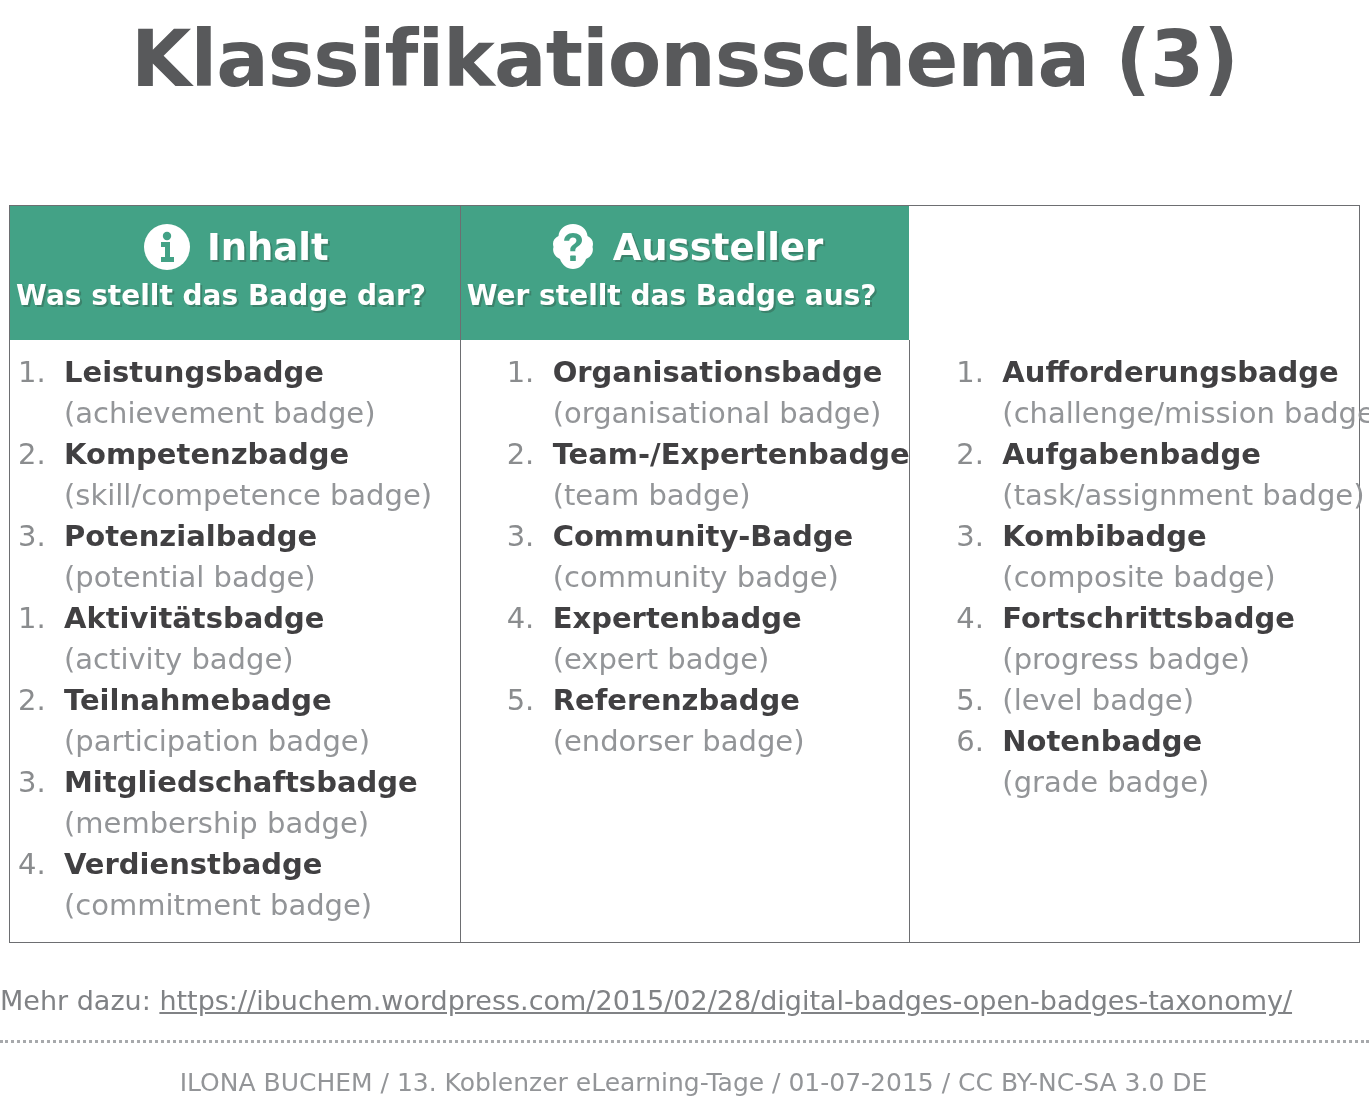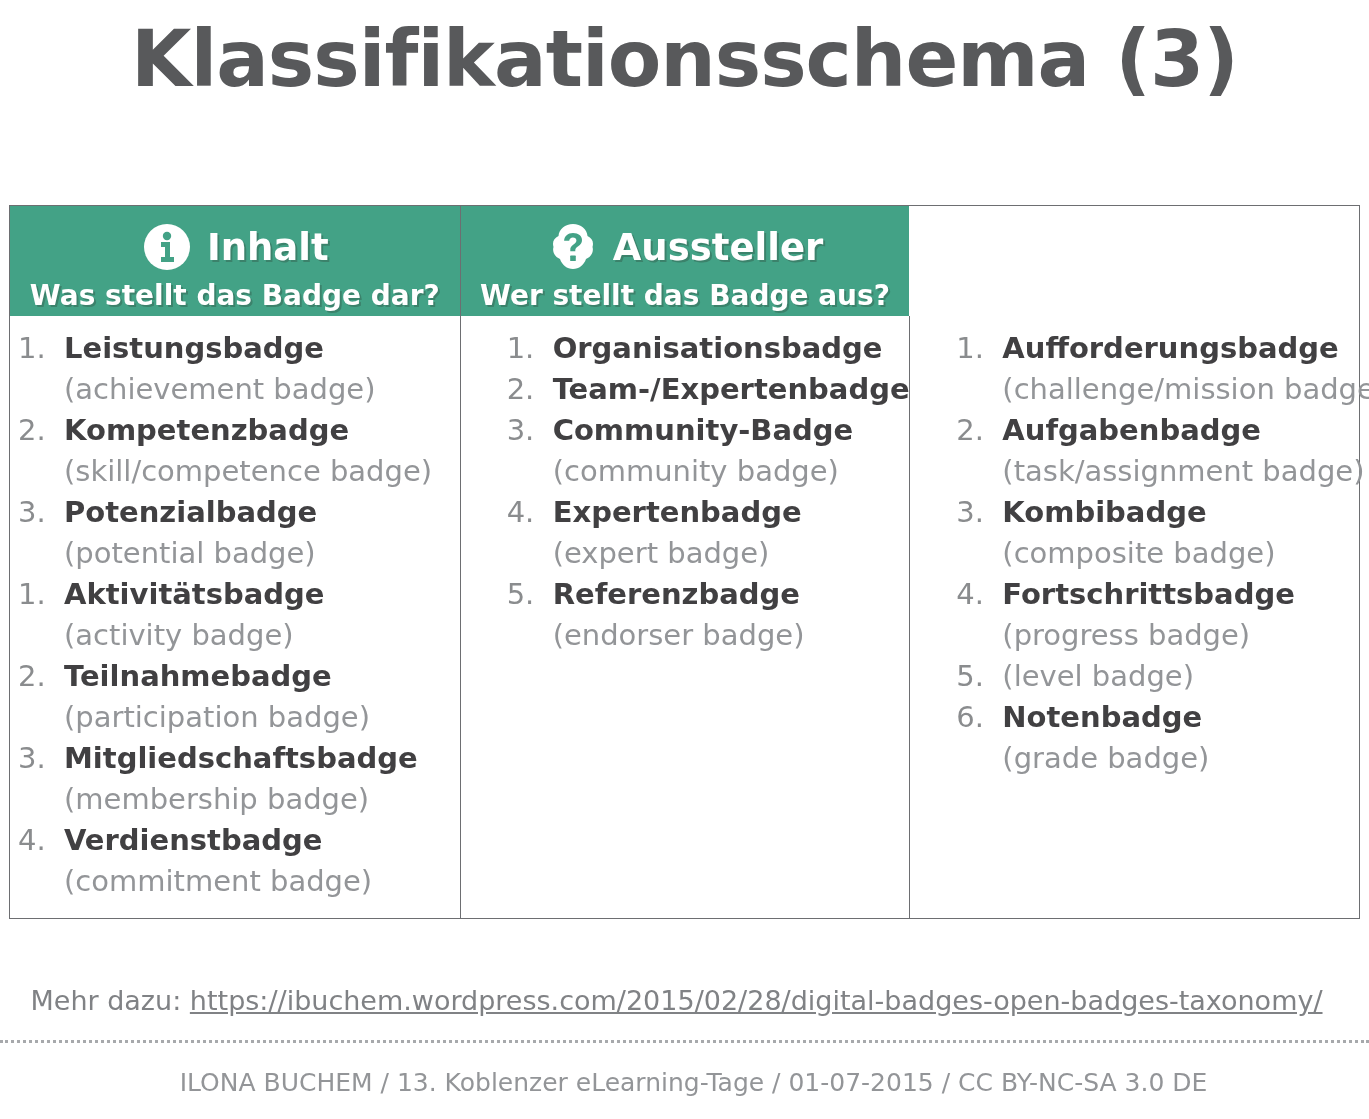--- a/index.html
+++ b/index.html
@@ -47,22 +47,21 @@
     flex: 0 0 33.3333%;
     max-width: 33.3333%;
   }
   .col + .col {
     border-left: 1px solid #6d6e71;
   }
 
   
   .head-row .col {
     background: #43a286;
-    padding: 14px 6px 4px 6px;
-    text-align: center;
+    padding: 14px 6px 28px 6px;
     color: #ffffff;
   }
   .head-top {
     display: flex;
     align-items: center;
     justify-content: center;
     gap: 14px;
     height: 54px;
   }
   .head-icon {
@@ -141,21 +140,20 @@
     line-height: 41px;
     white-space: nowrap;
   }
 
   
   .more-line {
     position: absolute;
     left: 0;
     right: 16px;
     top: 985px;
-    text-align: center;
     font-size: 27px;
     color: #808285;
     font-family: "DejaVu Sans", sans-serif;
   }
   .more-label { color: #808285; }
   .more-url {
     color: #808285;
     text-decoration: underline;
   }
 
@@ -280,26 +278,28 @@
           </li>
         </ul>
     </div>
 
     <div class="col c2">
       <ul class="badge-list" id="list-1">
           <li class="badge-item">
             <span class="badge-num">1.</span>
             <span class="badge-texts">
               <div class="badge-de">Organisationsbadge</div>
+              <div class="badge-en">(organisational badge)</div>
             </span>
           </li>
           <li class="badge-item">
             <span class="badge-num">2.</span>
             <span class="badge-texts">
               <div class="badge-de">Team-/Expertenbadge</div>
+              <div class="badge-en">(team badge)</div>
             </span>
           </li>
           <li class="badge-item">
             <span class="badge-num">3.</span>
             <span class="badge-texts">
               <div class="badge-de">Community-Badge</div>
               <div class="badge-en">(community badge)</div>
             </span>
           </li>
           <li class="badge-item">

